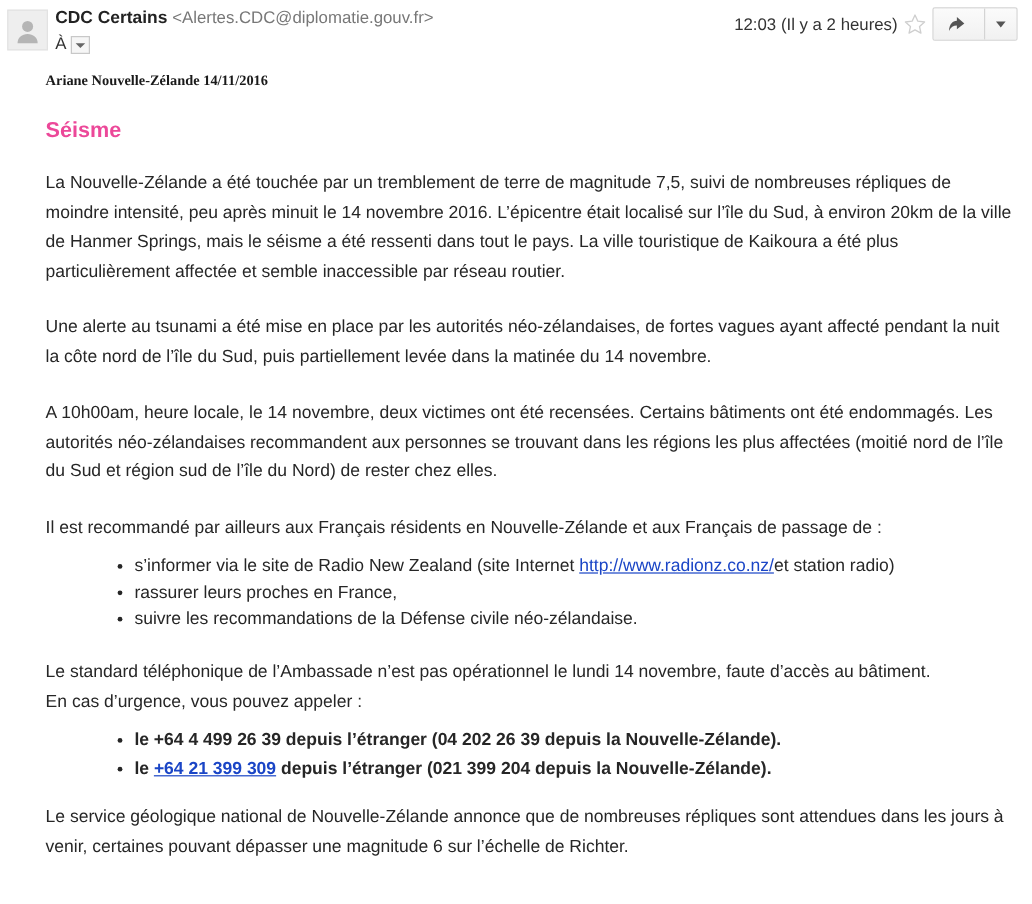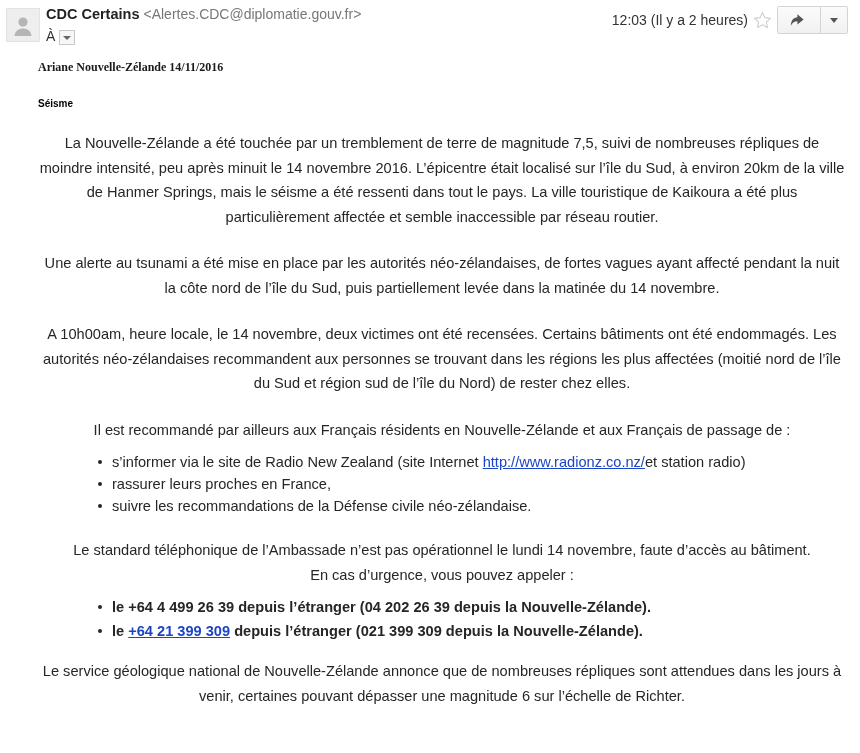--- a/index.html
+++ b/index.html
@@ -135,30 +135,30 @@
   .doc-title {
     font-family: "Liberation Serif", serif;
     font-weight: bold;
     font-size: 12px;
     color: #1a1a1a;
     margin: 12px 0 0 0;
   }
   .section-head {
     font-family: "Liberation Sans", sans-serif;
     font-weight: bold;
-    font-size: 10px;
-    color: #000000;
+    font-size: 18px;
+    color: #ec4899;
     margin: 23px 0 0 0;
   }
   p.para {
     font-size: 14.6px;
     line-height: 24.5px;
     color: #262626;
     margin: 22px 0 0 0;
-    text-align: center;
+    text-align: left;
   }
   p.tight { margin-top: 18px; }
   .bold { font-weight: normal; }
   a.link {
     color: #1a45c6;
     text-decoration: underline;
   }
   ul.bullets {
     margin: 10px 0 0 0;
     padding-left: 60px;
@@ -253,19 +253,19 @@
   <p class="para">
     <span>Le standard téléphonique de l’Ambassade n’est pas opérationnel le lundi 14 novembre, faute d’accès au bâtiment.</span><br>
     <span class="bold">En cas d’urgence, vous pouvez appeler :</span>
   </p>
 
   <ul class="bullets phones">
     <li>
       <span>le +64 4 499 26 39 depuis l’étranger (04 202 26 39 depuis la Nouvelle-Zélande).</span>
     </li>
     <li>
-      <span>le </span><a class="link" href="#">+64 21 399 309</a><span> depuis l’étranger (021 399 309 depuis la Nouvelle-Zélande).</span>
+      <span>le </span><a class="link" href="#">+64 21 399 309</a><span> depuis l’étranger (021 399 204 depuis la Nouvelle-Zélande).</span>
     </li>
   </ul>
 
   <p class="para tight bold">Le service géologique national de Nouvelle-Zélande annonce que de nombreuses répliques sont attendues dans les jours à venir, certaines pouvant dépasser une magnitude 6 sur l’échelle de Richter.</p>
 
 </div>
 
 </body></html>

